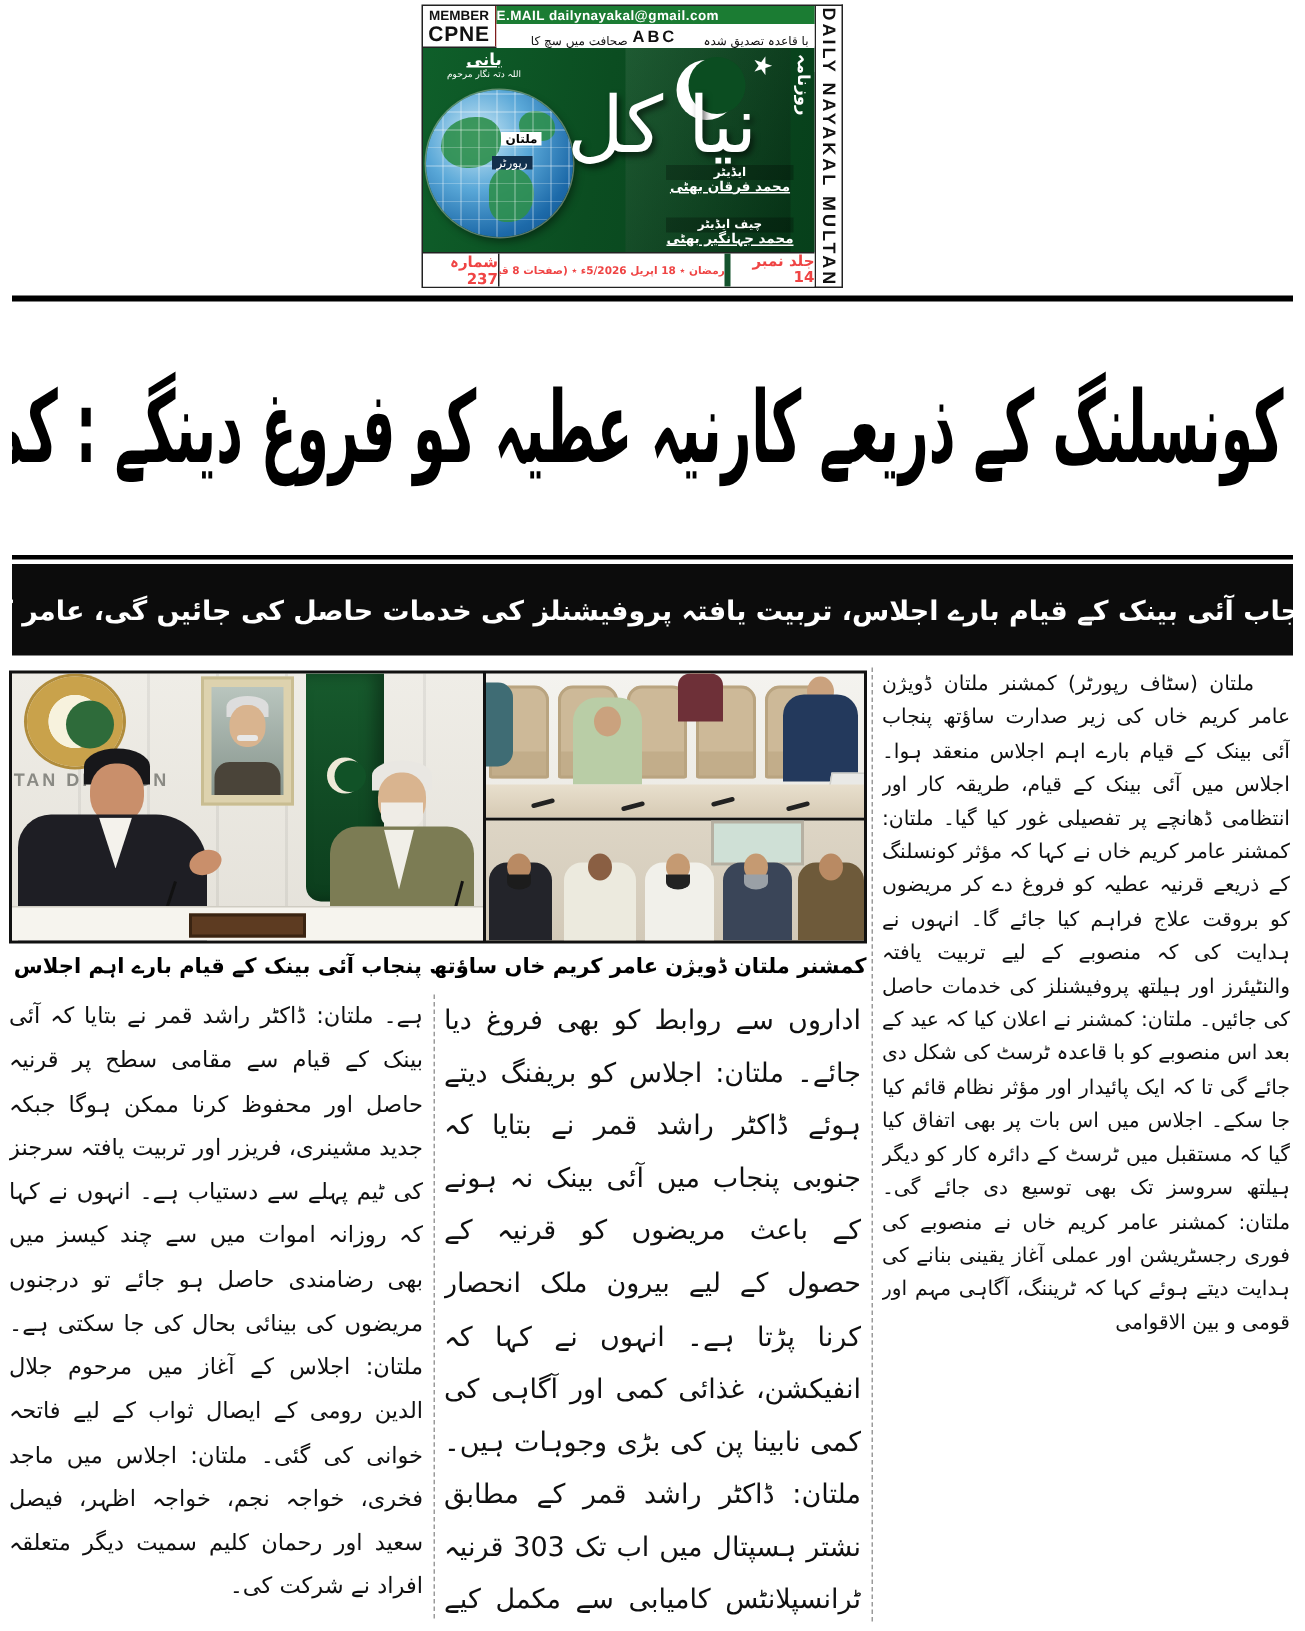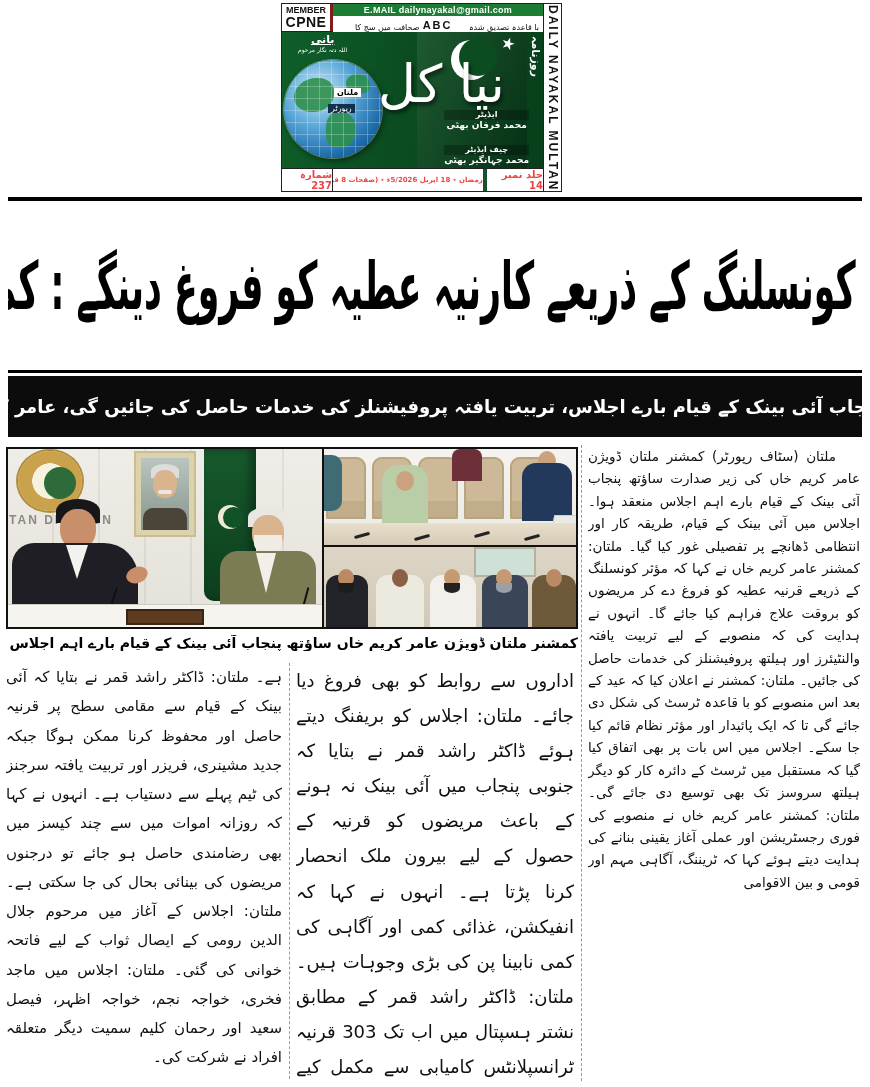--- a/index.html
+++ b/index.html
@@ -4,25 +4,25 @@
 <style>
   html,body{margin:0;padding:0;background:#ffffff;}
   .page{position:relative;width:870px;height:1087px;background:#fff;overflow:hidden;
         font-family:"Liberation Sans",sans-serif;color:#111;}
   .urdu{font-family:"DejaVu Sans",sans-serif;direction:rtl;}
 
   
   .masthead-wrap{position:absolute;left:281px;top:3px;width:282px;height:189px;display:flex;}
   .mast-main{width:263px;height:100%;display:flex;flex-direction:column;border:1px solid #222;box-sizing:border-box;background:#fff;}
   .mast-top{display:flex;height:27px;border-bottom:1px solid #222;}
-  .member-box{width:48px;border-right:3px solid #7f1d1d;display:flex;flex-direction:column;align-items:center;justify-content:center;font-weight:bold;line-height:1;}
+  .member-box{width:48px;border-right:1px solid #7f1d1d;display:flex;flex-direction:column;align-items:center;justify-content:center;font-weight:bold;line-height:1;}
   .member-box .l1{font-size:9px;}
   .member-box .l2{font-size:14px;letter-spacing:.5px;}
   .mast-top-right{flex:1;display:flex;flex-direction:column;}
-  .email-bar{height:12px;background:#1b7c33;color:#fff;font-size:9px;font-weight:bold;text-align:center;line-height:12px;letter-spacing:.3px;}
+  .email-bar{height:12px;background:#1b7c33;color:#fff;font-size:9px;font-weight:bold;text-align:left;line-height:12px;letter-spacing:.3px;}
   .cert-row{flex:1;display:flex;align-items:center;justify-content:space-between;padding:0 4px;background:#fff;}
   .cert-row .small-urdu{font-size:8px;}
   .abc{text-align:center;font-weight:bold;line-height:1;}
   .abc .l1{font-size:11px;letter-spacing:2px;}
   .abc .l2{font-size:6px;letter-spacing:.5px;}
 
   .logo-area{flex:1;position:relative;overflow:hidden;color:#fff;
      background:linear-gradient(100deg,#0f5f2a 0%,#0b4d21 45%,#07401b 100%);}
   .globe{position:absolute;left:2px;top:28px;width:98px;height:98px;border-radius:50%;
      background:radial-gradient(circle at 35% 32%,#cfeaf6 0%,#5aa8d8 38%,#1d6aa9 72%,#0d4b86 100%);
@@ -42,21 +42,21 @@
   .mast-crescent-cut{position:absolute;right:46px;top:6px;width:38px;height:38px;border-radius:50%;background:#0b4d21;}
   .mast-star{position:absolute;right:28px;top:2px;color:#fff;font-size:16px;transform:rotate(18deg);}
   .logo-title{position:absolute;left:96px;top:22px;font-size:52px;font-weight:normal;color:#fff;
      text-shadow:2px 3px 4px rgba(0,0,0,.6);white-space:nowrap;}
   .rozanama{position:absolute;right:1px;top:4px;writing-mode:vertical-rl;font-size:11px;color:#fff;font-weight:bold;}
   .founder{position:absolute;left:16px;top:1px;text-align:center;line-height:1.2;}
   .founder .fl{font-size:11px;font-weight:bold;text-decoration:underline;display:block;}
   .founder .fn{font-size:6px;display:block;}
   .editors{position:absolute;right:14px;bottom:2px;display:flex;gap:14px;text-align:center;line-height:1.25;flex-direction:column;}
   .ed .lbl{display:block;font-size:8px;font-weight:bold;background:rgba(0,0,0,.25);padding:0 2px;}
-  .ed .nm{display:block;font-size:9px;font-weight:bold;}
+  .ed .nm{display:block;font-size:9px;font-weight:bold;text-decoration:underline;}
 
   .date-strip{height:22px;border-top:1px solid #222;display:flex;align-items:stretch;background:#fff;color:#ef4444;font-weight:bold;}
   .ds-cell{display:flex;align-items:center;justify-content:center;}
   .ds-issue{width:50px;border-right:1px solid #222;font-size:10px;}
   .ds-dates{flex:1;font-size:7px;overflow:hidden;white-space:nowrap;}
   .ds-volume{width:56px;border-left:4px solid #14532d;font-size:10px;}
 
   .side-strip{width:18px;height:100%;background:#fff;border:1px solid #222;border-left:none;box-sizing:border-box;
      display:flex;justify-content:center;}
   .side-strip span{writing-mode:vertical-rl;font-size:12px;font-weight:bold;letter-spacing:2px;white-space:nowrap;padding-top:1px;}

